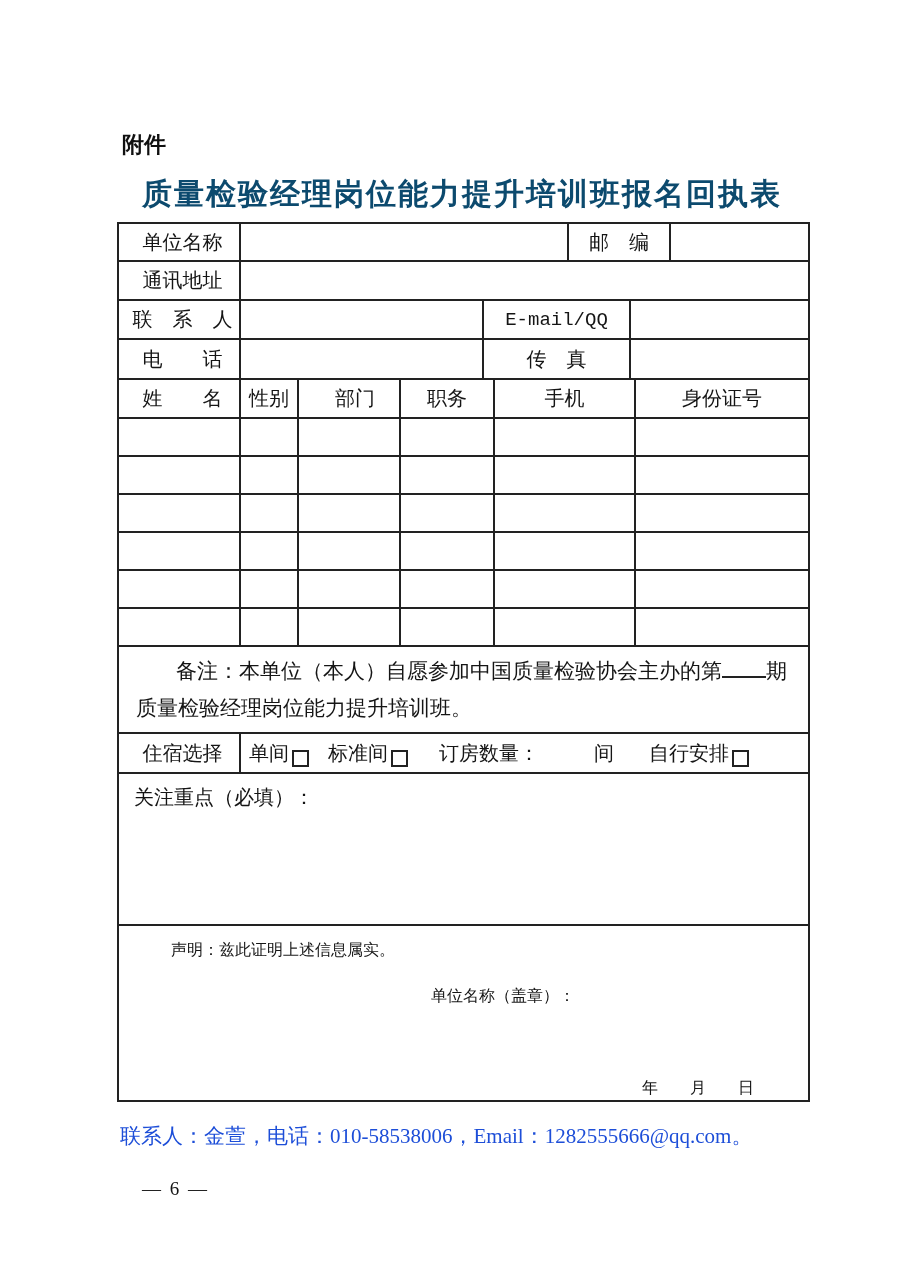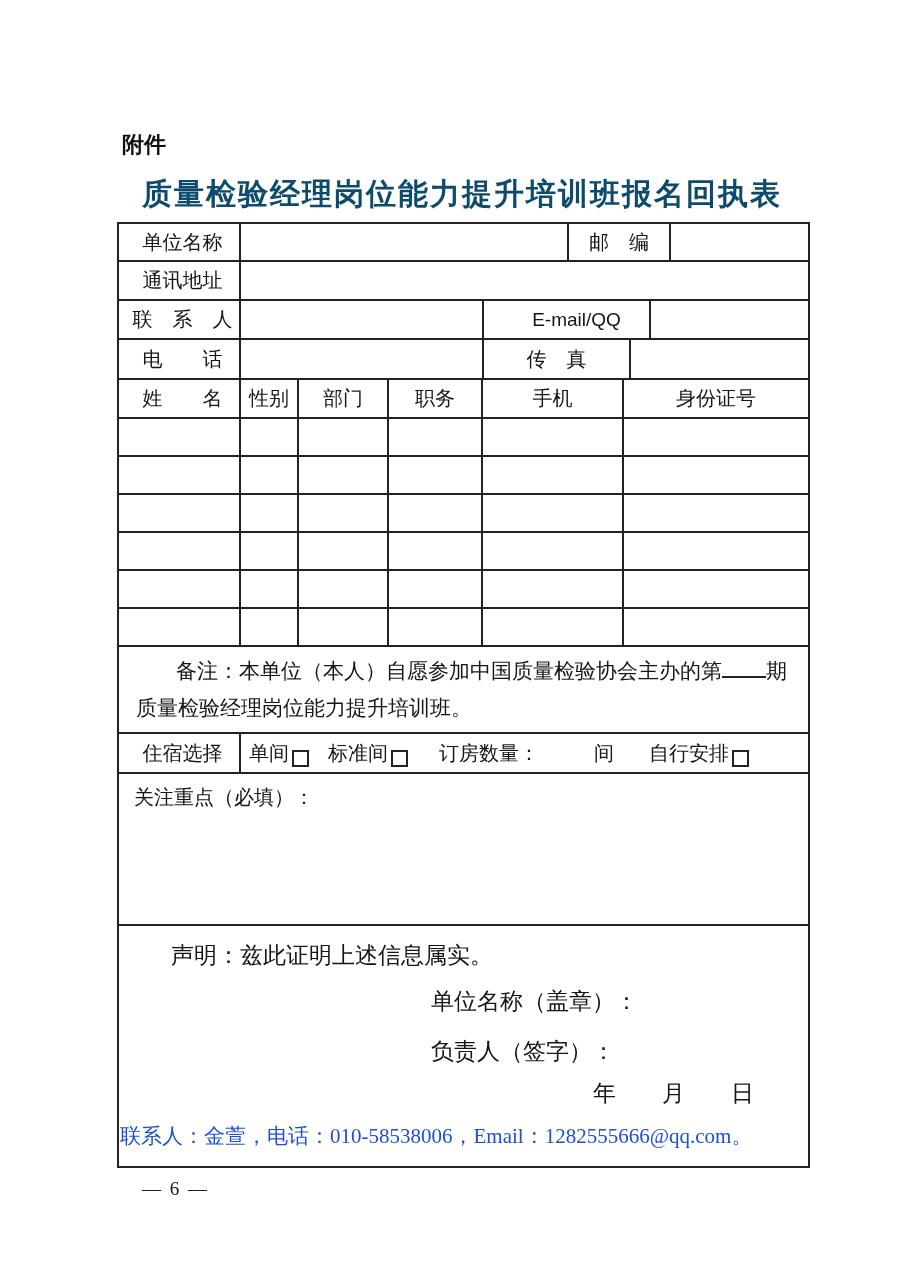--- a/index.html
+++ b/index.html
@@ -32,27 +32,27 @@
   .row { display: flex; border-bottom: 2px solid #222222; padding-left: 7px; }
   .row.last { border-bottom: none; }
   .cell {
     border-right: 2px solid #222222;
     display: flex; align-items: center;
     font-size: 20px; color: #151515;
     overflow: hidden;
   }
   .cell.end { border-right: none; flex: 1; }
   .label { justify-content: center; white-space: pre; }
-  .mono { font-family: Liberation Sans, sans-serif; font-size: 19px; margin-left: 20px; }
+  .mono { font-family: Liberation Mono, monospace; font-size: 19px; }
 
   .h38 { height: 38px; } .h39 { height: 39px; } .h40 { height: 40px; }
 
   .w115 { width: 115px; } .w328 { width: 328px; } .w102 { width: 102px; }
   .w243 { width: 243px; } .w147 { width: 147px; }
-  .w58 { width: 58px; } .w90 { width: 90px; } .w94 { width: 94px; } .w141 { width: 141px; }
+  .w58 { width: 58px; } .w90 { width: 90px; margin-left: 12px; } .w94 { width: 94px; } .w141 { width: 141px; }
 
   .remark-cell { display: block; height: 85px; padding: 6px 12px 0 10px; font-size: 21px; }
   .remark-line { line-height: 37px; white-space: nowrap; }
   .remark-line.first { padding-left: 40px; }
   .blank-underline {
     display: inline-block; width: 44px; height: 1em;
     border-bottom: 2px solid #222222; vertical-align: baseline;
   }
 
   .accommodation-cell { padding-left: 8px; white-space: pre; }
@@ -61,21 +61,21 @@
     display: inline-block; width: 17px; height: 17px;
     border: 2px solid #222222; margin-left: 3px; background: #ffffff;
   }
   .gap19 { display: inline-block; width: 19px; }
   .gap31 { display: inline-block; width: 31px; }
   .gap55 { display: inline-block; width: 55px; }
   .gap35 { display: inline-block; width: 35px; }
 
   .focus-cell { display: block; height: 150px; padding: 10px 10px 0 8px; font-size: 20px; border-radius: 18px; }
 
-  .declaration-cell { display: block; position: relative; height: 240px; font-size: 23px; }
+  .declaration-cell { display: block; position: relative; height: 174px; font-size: 16px; }
   .decl-statement { position: absolute; left: 45px; top: 14px; }
   .decl-seal { position: absolute; left: 305px; top: 60px; }
   .decl-sign { position: absolute; left: 305px; top: 110px; }
   .decl-date { position: absolute; right: 54px; top: 152px; white-space: pre; }
 
   .footer-contact {
     position: absolute; left: 108px; top: 1122px; width: 700px;
     font-size: 21px; color: #1d4ed8;
     font-family: "Liberation Serif", "DejaVu Serif", serif;
     white-space: nowrap;
@@ -196,21 +196,20 @@
     <div class="row">
       <div class="cell end focus-cell">
         <span>关注重点（必填）：</span>
       </div>
     </div>
 
     <div class="row last">
       <div class="cell end declaration-cell">
         <div class="decl-statement">声明：兹此证明上述信息属实。</div>
         <div class="decl-seal">单位名称（盖章）：</div>
-        <div class="decl-sign">负责人（签字）：</div>
         <div class="decl-date">年　　月　　日</div>
       </div>
     </div>
 
   </div>
 
   <div class="footer-contact">联系人：金萱，电话：010-58538006，Email：1282555666@qq.com。</div>
   <div class="page-number">— 6 —</div>
 
 </div>

